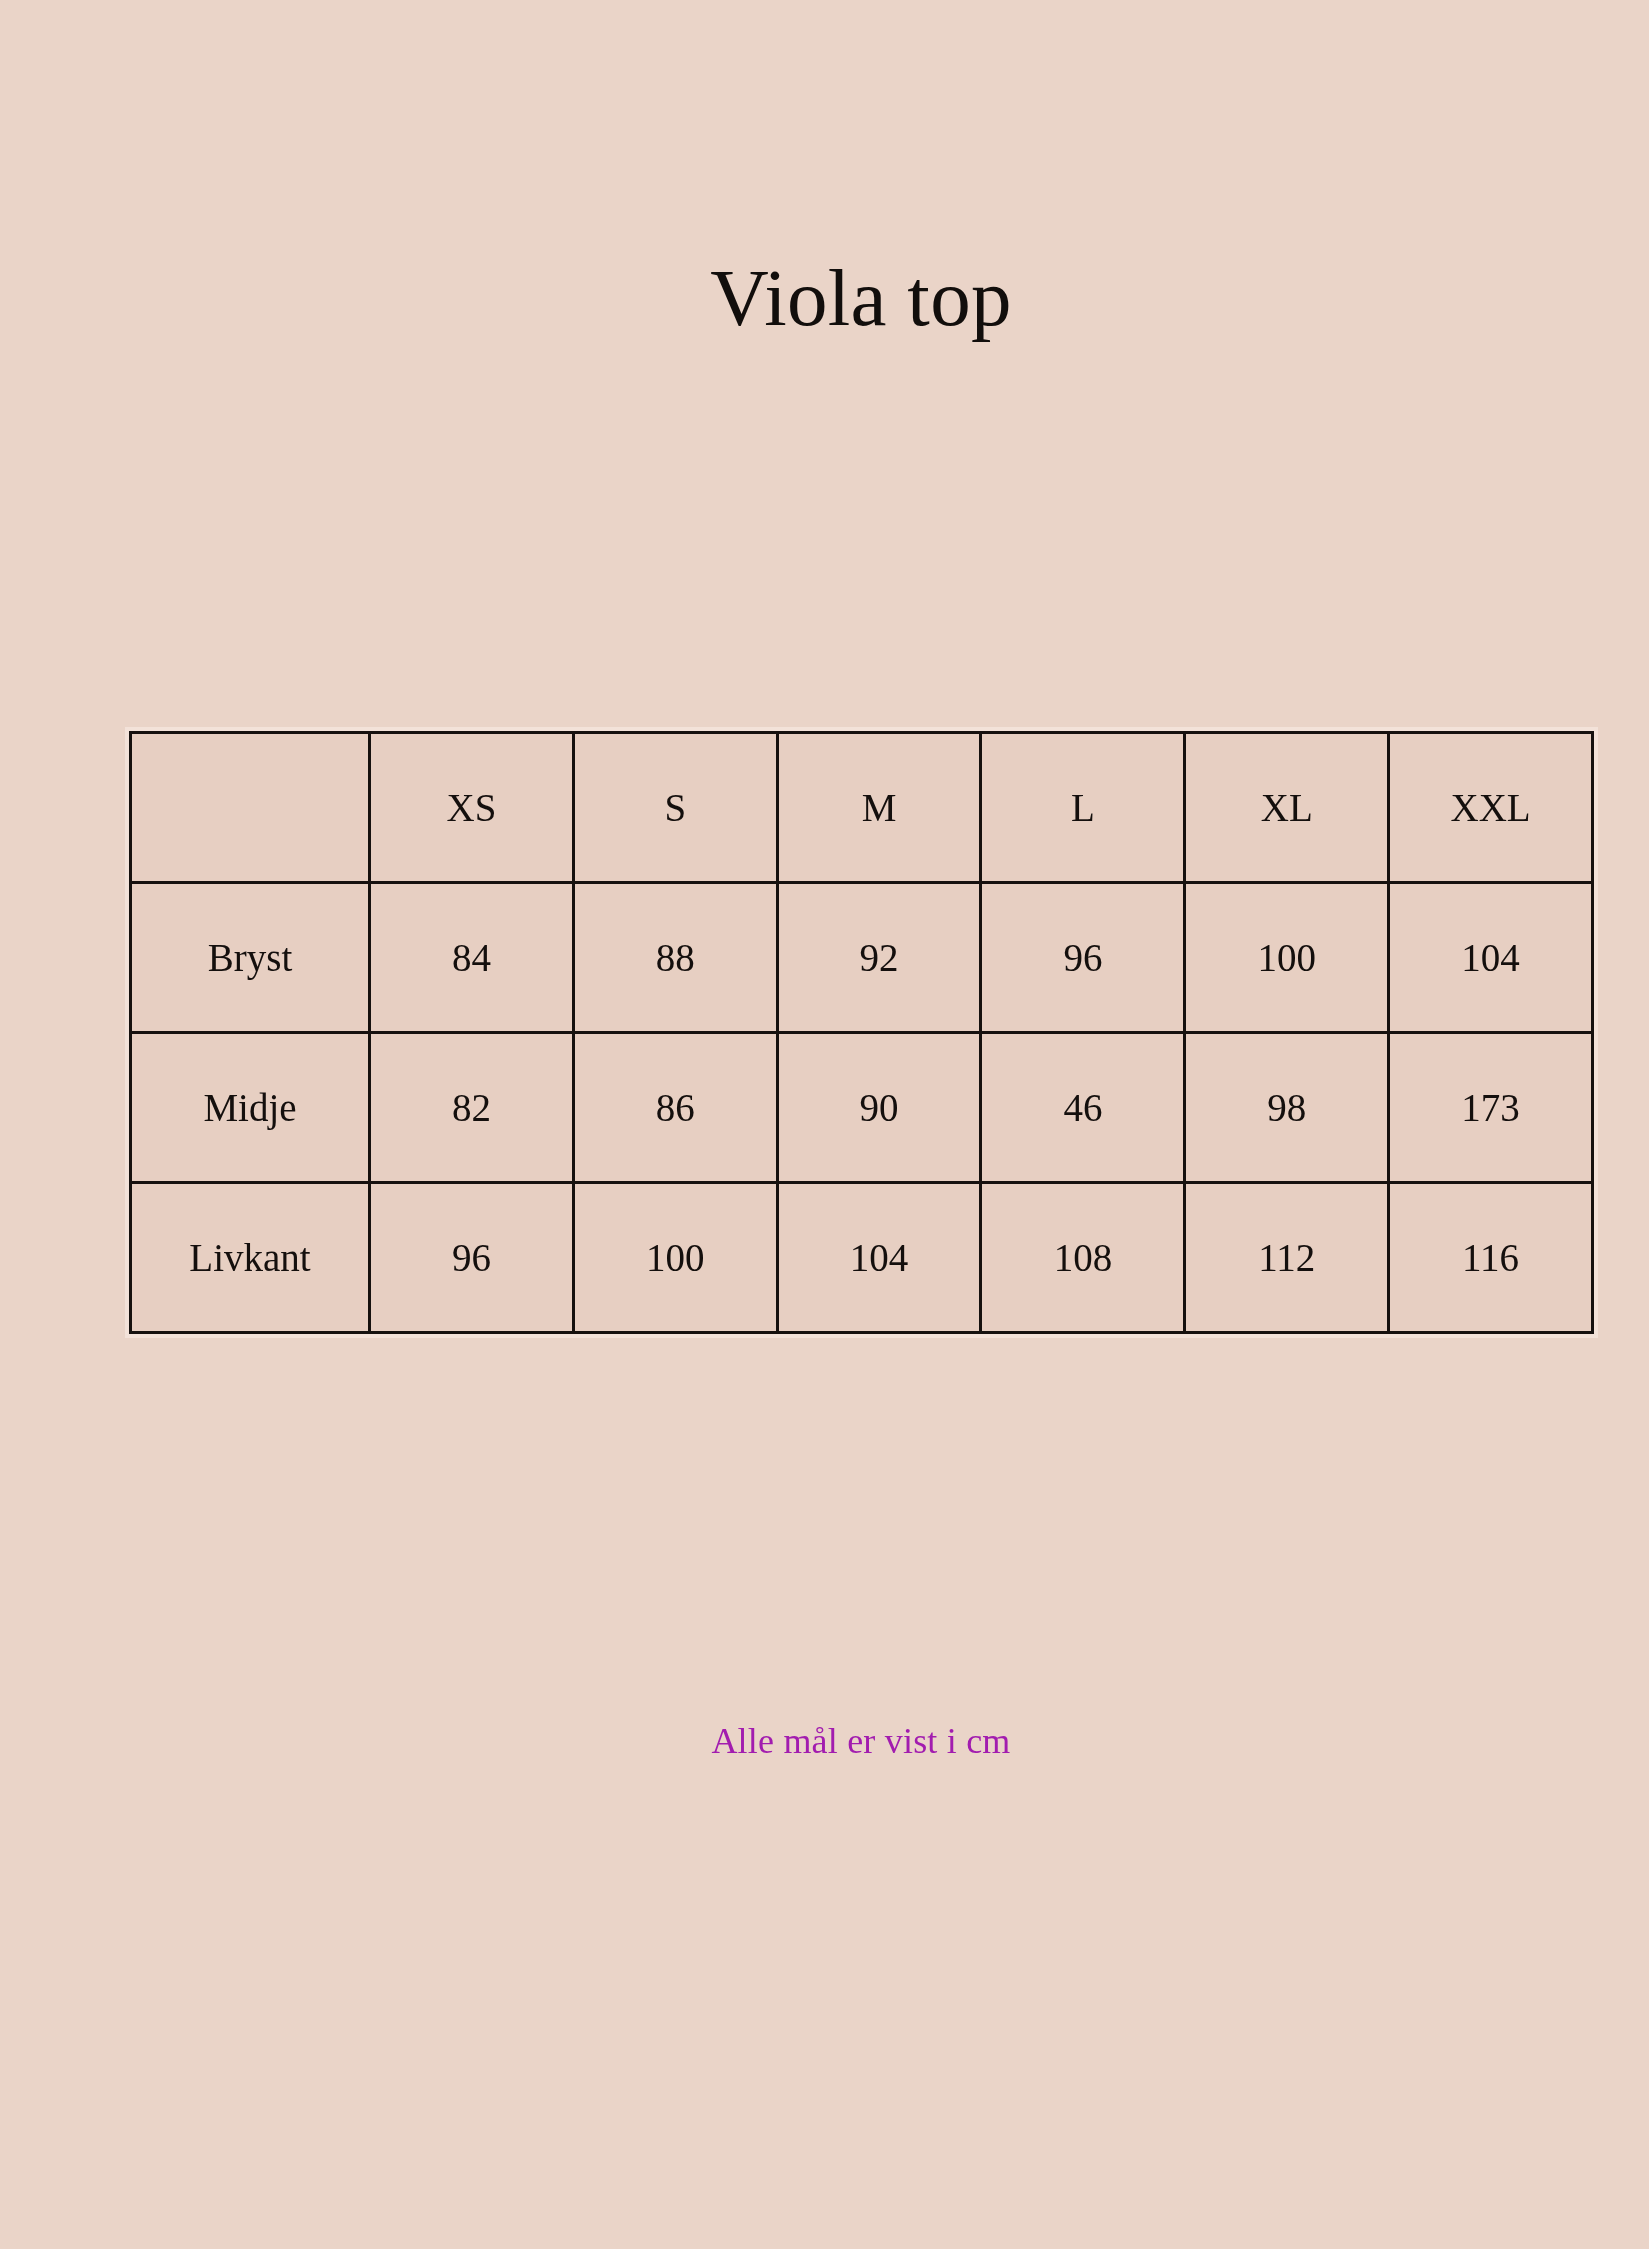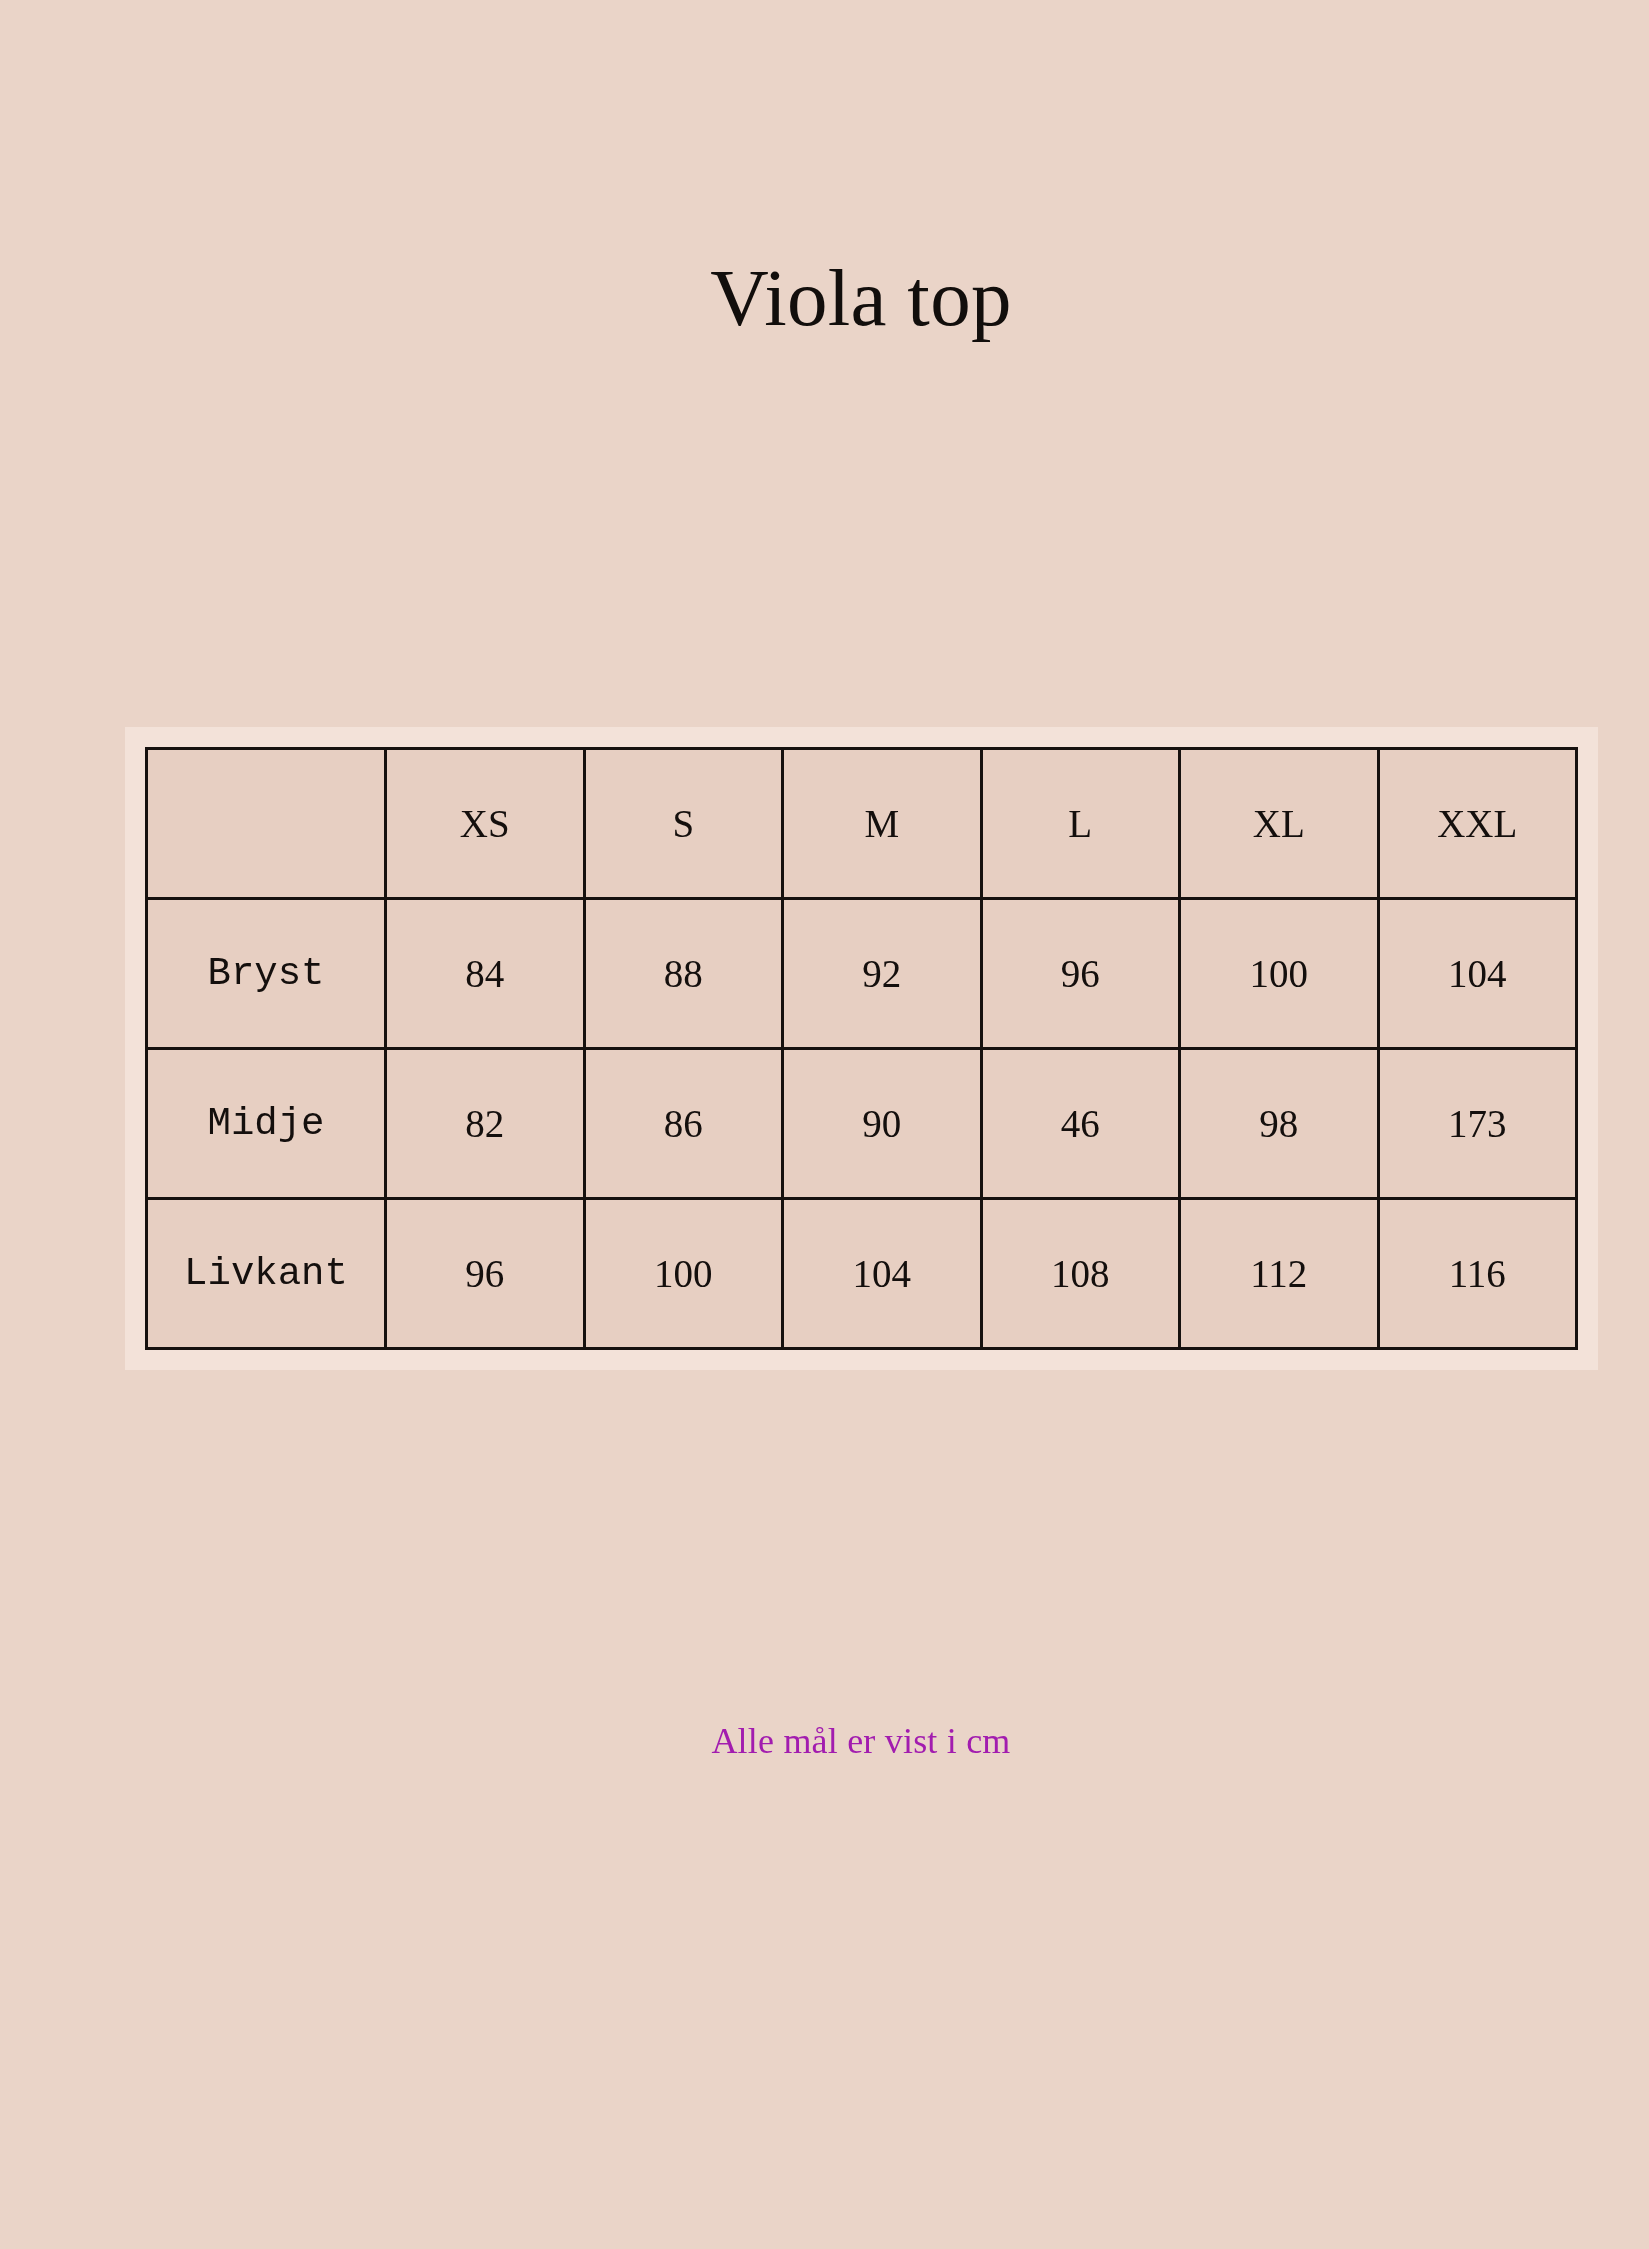--- a/index.html
+++ b/index.html
@@ -35,21 +35,21 @@
     font-weight: 400;
     letter-spacing: 0.3px;
     color: #120e0c;
   }
 
   .table-wrap {
     position: absolute;
     top: 727px;
     left: 89px;
     width: 1473px;
-    padding: 20px;
+    padding: 4px;
     background: #f3e2d9;
     box-sizing: border-box;
   }
 
   table.size-table {
     border-collapse: collapse;
     width: 100%;
     table-layout: fixed;
     background: #ead4c8;
   }
@@ -75,21 +75,20 @@
     font-size: 39px;
     font-weight: 400;
   }
 
   td.row-label {
     text-align: left;
     padding-left: 21.6px;
     vertical-align: top;
     padding-top: 18px;
     font-size: 39px;
-    font-family: Liberation Mono, monospace;
   }
 
   td.value {
     vertical-align: bottom;
     padding-bottom: 25.4px;
   }
 
   .first-col { width: 236px; }
 
   .footnote {

